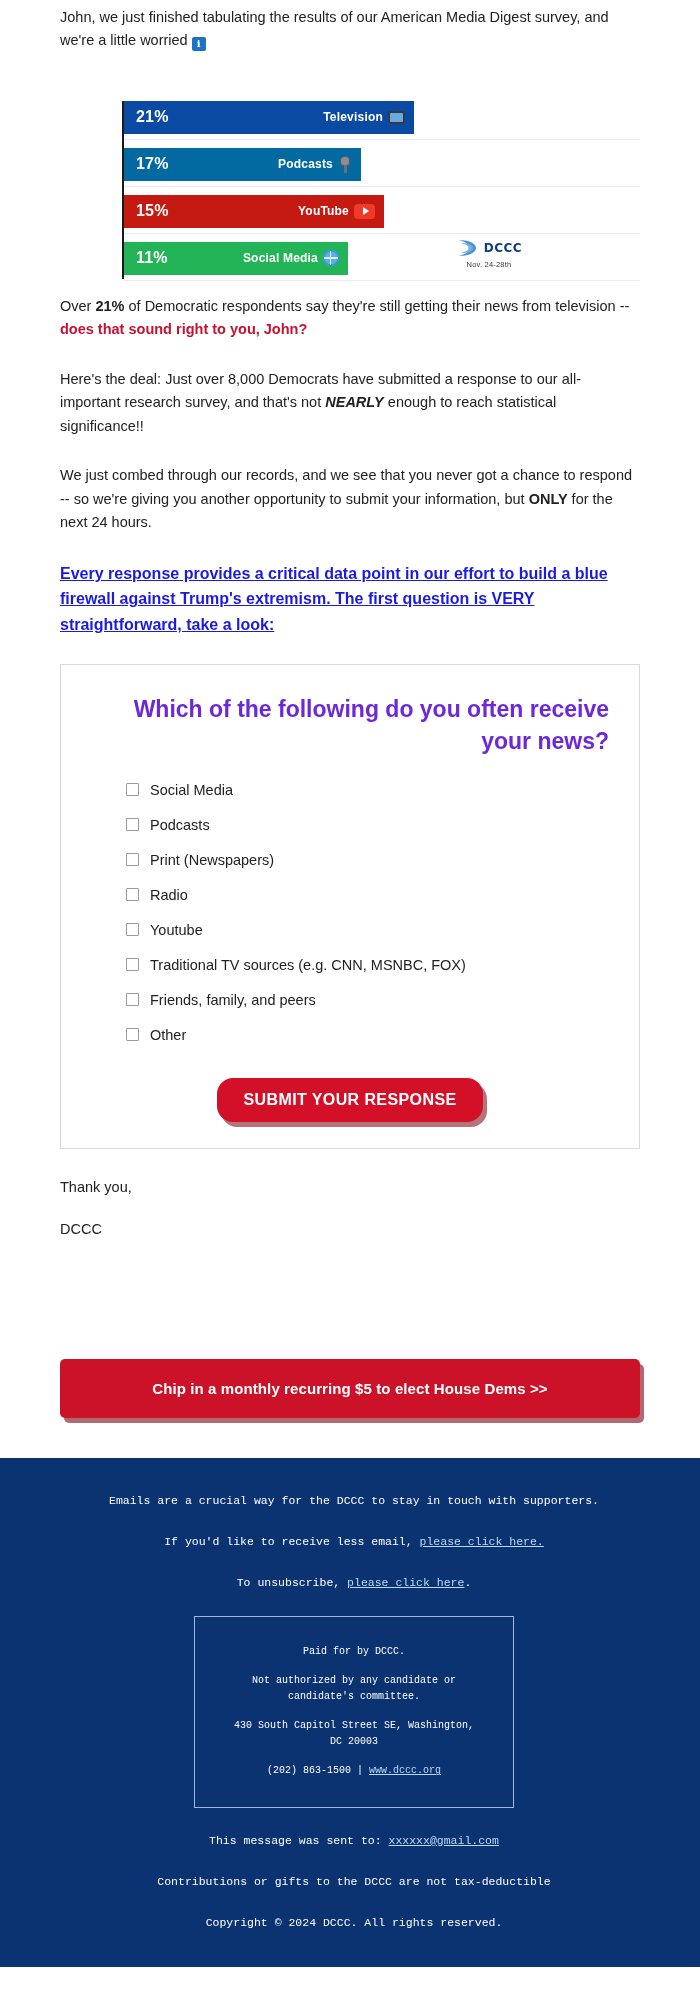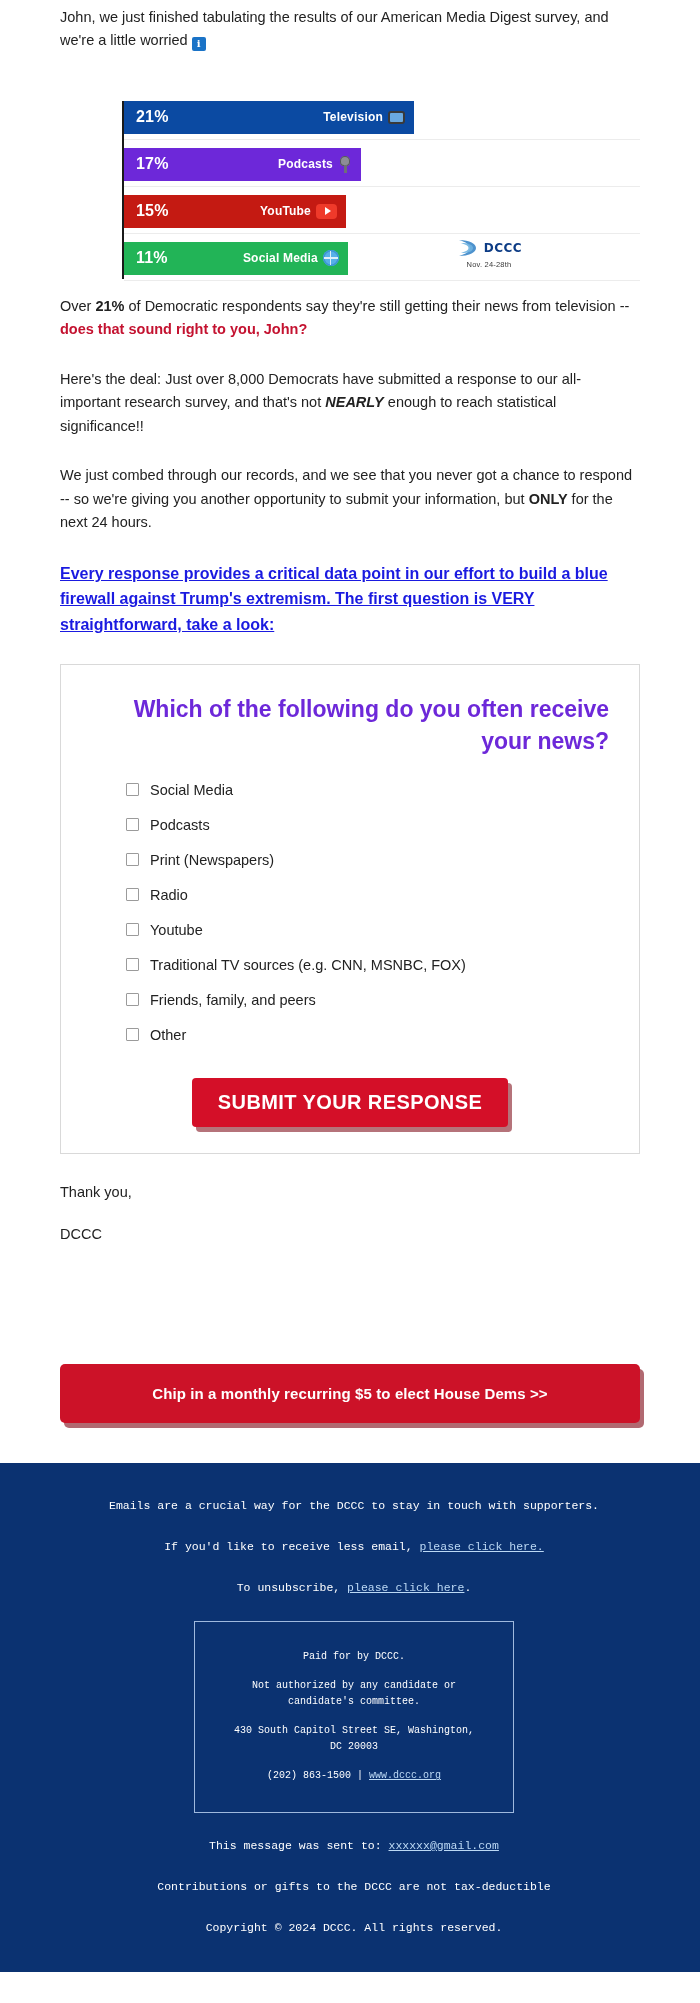--- a/index.html
+++ b/index.html
@@ -102,22 +102,22 @@
     white-space: nowrap;
   }
   .gridline {
     position: absolute;
     left: 64px;
     right: 0;
     height: 1px;
     background: #ececec;
   }
   .bar-tv   { top: 6px;   width: 290px; background: #0b4aa2; }
-  .bar-pod  { top: 53px;  width: 237px; background: #6d28d9; }
-  .bar-yt   { top: 100px; width: 222px; background: #c41a12; }
+  .bar-pod  { top: 53px;  width: 237px; background: #0369a1; }
+  .bar-yt   { top: 100px; width: 260px; background: #c41a12; }
   .bar-sm   { top: 147px; width: 224px; background: #22b457; }
 
   .g1 { top: 44px; }
   .g2 { top: 91px; }
   .g3 { top: 138px; }
   .g4 { top: 185px; }
 
   
   .ico-tv {
     width: 17px; height: 13px;
@@ -253,26 +253,26 @@
     flex: 0 0 auto;
   }
   .submit-wrap {
     text-align: center;
     padding-top: 16px;
   }
   .btn-submit {
     display: inline-block;
     background: #d40f28;
     color: #ffffff;
-    font-size: 20px;
+    font-size: 16px;
     font-weight: bold;
     letter-spacing: 0.4px;
     padding: 13px 26px;
     border: none;
-    border-radius: 4px;
+    border-radius: 16px;
     box-shadow: 4px 5px 0 rgba(120,0,12,0.55);
     font-family: "Liberation Sans", sans-serif;
     cursor: pointer;
   }
 
   .signoff { margin-top: 30px; }
   .signoff p { font-size: 14.5px; color: #222222; margin: 0 0 26px 0; }
 
   
   .chip-wrap {

